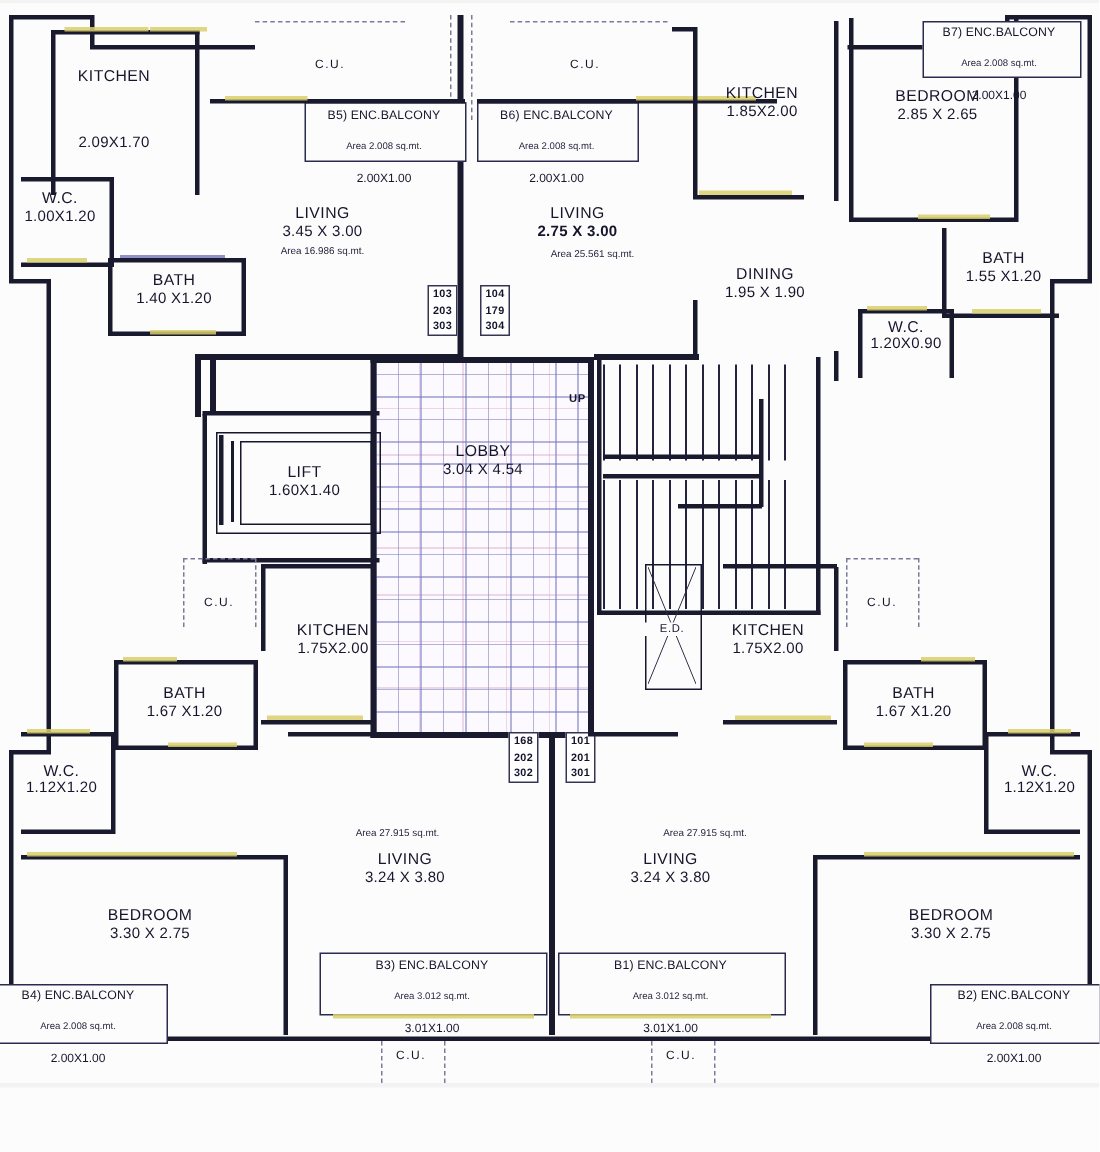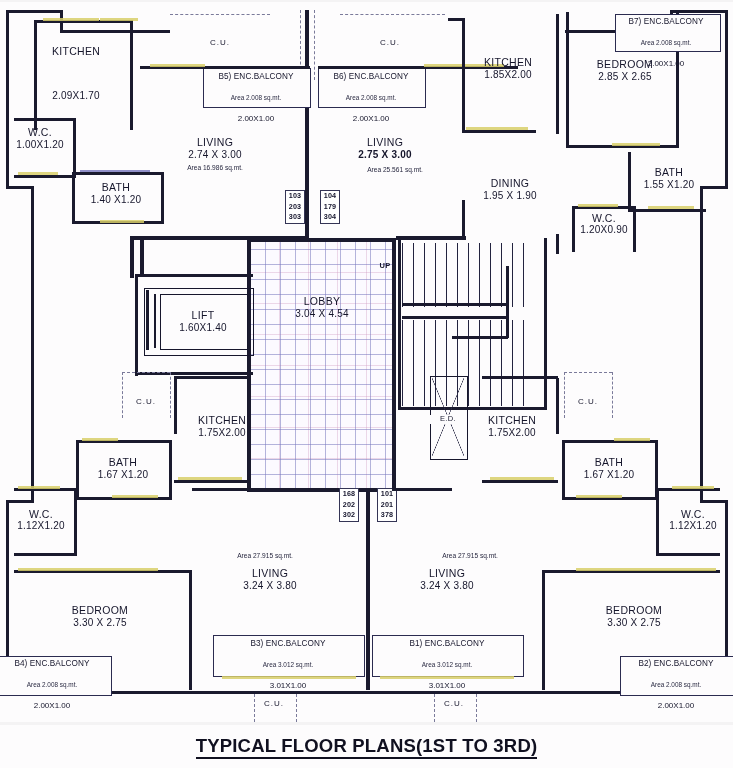--- a/index.html
+++ b/index.html
@@ -99,21 +99,21 @@
   <div class="wall" style="left:72px;top:172px;width:3px;height:52px;"></div>
   <div class="wall" style="left:72px;top:172px;width:92px;height:3px;"></div>
   <div class="wall" style="left:161px;top:172px;width:3px;height:52px;"></div>
   <div class="wall" style="left:72px;top:221px;width:92px;height:3px;"></div>
   <div class="blu" style="left:80px;top:170px;width:70px;height:2px;"></div>
   <div class="yel" style="left:100px;top:220px;width:44px;height:3px;"></div>
   <div class="lbl r-name" style="left:68px;top:181px;width:96px;">BATH</div>
   <div class="lbl r-dim" style="left:68px;top:194px;width:96px;">1.40 X1.20</div>
 
   <div class="lbl r-name" style="left:160px;top:136px;width:110px;">LIVING</div>
-  <div class="lbl r-dim" style="left:160px;top:149px;width:110px;">2.74 X 3.00</div>
+  <div class="lbl r-dim" style="left:160px;top:149px;width:110px;">3.45 X 3.00</div>
   <div class="lbl area-s" style="left:160px;top:164px;width:110px;">Area 16.986  sq.mt.</div>
 
   <div class="wall" style="left:305px;top:10px;width:4px;height:226px;"></div>
   <div class="dash" style="left:300px;top:10px;height:70px;"></div>
   <div class="dash" style="left:314px;top:10px;height:70px;"></div>
 
   <div class="lbl cu" style="left:185px;top:38px;width:70px;">C.U.</div>
   <div class="lbl cu" style="left:355px;top:38px;width:70px;">C.U.</div>
   <div class="dashh" style="left:170px;top:14px;width:100px;"></div>
   <div class="dashh" style="left:340px;top:14px;width:105px;"></div>
@@ -260,21 +260,21 @@
   <div class="wall" style="left:366px;top:492px;width:4px;height:198px;"></div>
 
   <div class="unit" style="left:339px;top:488px;">
     <div>168</div>
     <div>202</div>
     <div>302</div>
   </div>
   <div class="unit" style="left:377px;top:488px;">
     <div>101</div>
     <div>201</div>
-    <div>378</div>
+    <div>301</div>
   </div>
 
   <div class="balbox" style="left:213px;top:635px;width:150px;height:40px;"></div>
   <div class="lbl b-name" style="left:213px;top:639px;width:150px;">B3) ENC.BALCONY</div>
   <div class="lbl b-dim" style="left:213px;top:650px;width:150px;">3.01X1.00</div>
   <div class="lbl b-area" style="left:213px;top:661px;width:150px;">Area 3.012 sq.mt.</div>
   <div class="yel" style="left:222px;top:676px;width:134px;height:3px;"></div>
 
   <div class="balbox" style="left:372px;top:635px;width:150px;height:40px;"></div>
   <div class="lbl b-name" style="left:372px;top:639px;width:150px;">B1) ENC.BALCONY</div>
@@ -344,17 +344,14 @@
   <div class="wall" style="left:135px;top:372px;width:3px;height:0px;"></div>
   <div class="wall" style="left:192px;top:488px;width:60px;height:3px;"></div>
   <div class="wall" style="left:392px;top:488px;width:60px;height:3px;"></div>
   <div class="wall" style="left:140px;top:236px;width:4px;height:40px;"></div>
   <div class="wall" style="left:462px;top:200px;width:3px;height:40px;"></div>
   <div class="wall" style="left:247px;top:236px;width:62px;height:4px;"></div>
 
   <div class="smear" style="left:0;top:0;width:733px;height:2px;"></div>
   <div class="smear" style="left:0;top:722px;width:733px;height:3px;"></div>
 
-  <div id="title">
-    <span>TYPICAL FLOOR PLANS(1ST TO 3RD)</span>
-  </div>
 
 </div>
 
 </body></html>

